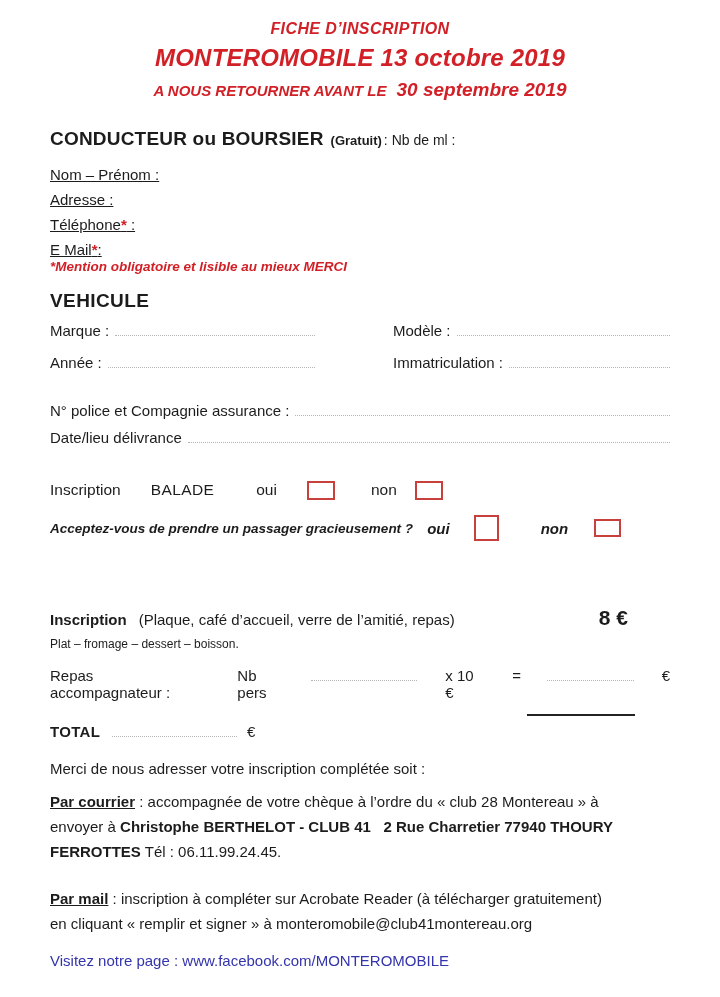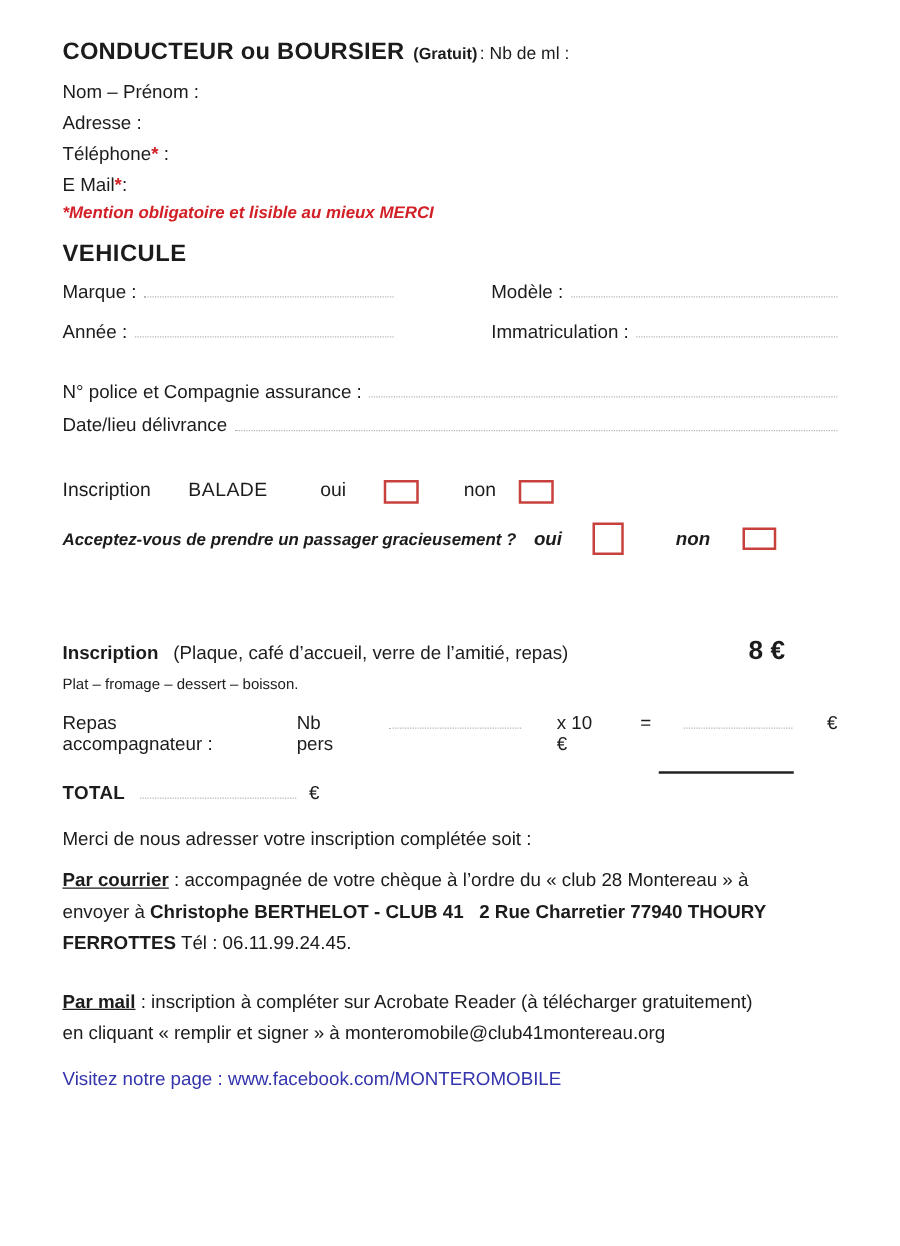--- a/index.html
+++ b/index.html
@@ -18,27 +18,27 @@
   }
 
   
   .hdr { text-align: center; color: #d22027; font-style: italic; }
   .hdr-title { font-size: 16px; font-weight: 600; letter-spacing: .4px; }
   .hdr-event { font-size: 24px; font-weight: 700; margin-top: 6px; letter-spacing: .2px; }
   .hdr-return { font-size: 15px; font-weight: 600; margin-top: 7px; }
   .hdr-deadline { font-size: 19px; font-weight: 700; margin-left: 10px; }
 
   
-  .cond-heading { margin-top: 11px; display: flex; align-items: baseline; }
+  .cond-heading { margin-top: 27px; display: flex; align-items: baseline; }
   .cond-main { font-size: 19px; font-weight: 800; letter-spacing: .2px; }
   .cond-note { font-size: 13px; font-weight: 800; margin-left: 7px; }
   .cond-suffix { font-size: 14px; margin-left: 2px; }
 
   .fields { margin-top: 8px; }
-  .field-row { font-size: 15px; height: 25px; display: flex; align-items: center; }
+  .field-row { font-size: 15px; height: 25px; display: flex; align-items: flex-end; text-decoration: underline; }
   .star { color: #d22027; font-weight: 700; }
 
   .mention { color: #d22027; font-style: italic; font-size: 13.5px; font-weight: 600; margin-top: 1px; }
 
   
   .veh-heading { margin-top: 16px; font-size: 19px; font-weight: 800; letter-spacing: .4px; }
   .veh-grid { margin-top: 10px; }
   .veh-row { display: flex; align-items: baseline; height: 32px; }
   .veh-left { display: flex; align-items: baseline; width: 265px; margin-right: 78px; }
   .veh-right { display: flex; align-items: baseline; flex: 1; }
@@ -94,20 +94,27 @@
   .para.mail { margin-top: 22px; }
   .lead { font-weight: 700; text-decoration: underline; }
   .b { font-weight: 700; }
   .facebook { margin-top: 16px; font-size: 15px; color: #3434ad; }
 </style>
 </head>
 <body>
 
 <div class="page">
 
+  <div class="hdr">
+    <div class="hdr-title">FICHE D’INSCRIPTION</div>
+    <div class="hdr-event">MONTEROMOBILE 13 octobre 2019</div>
+    <div class="hdr-return">
+      <span>A NOUS RETOURNER AVANT LE</span><span class="hdr-deadline">30 septembre 2019</span>
+    </div>
+  </div>
 
   <div class="cond-heading">
     <span class="cond-main">CONDUCTEUR ou BOURSIER</span>
     <span class="cond-note">(Gratuit)</span>
     <span class="cond-suffix">: Nb de ml :</span>
   </div>
 
   <div class="fields">
     <div class="field-row">
       <span>Nom – Prénom :</span>

